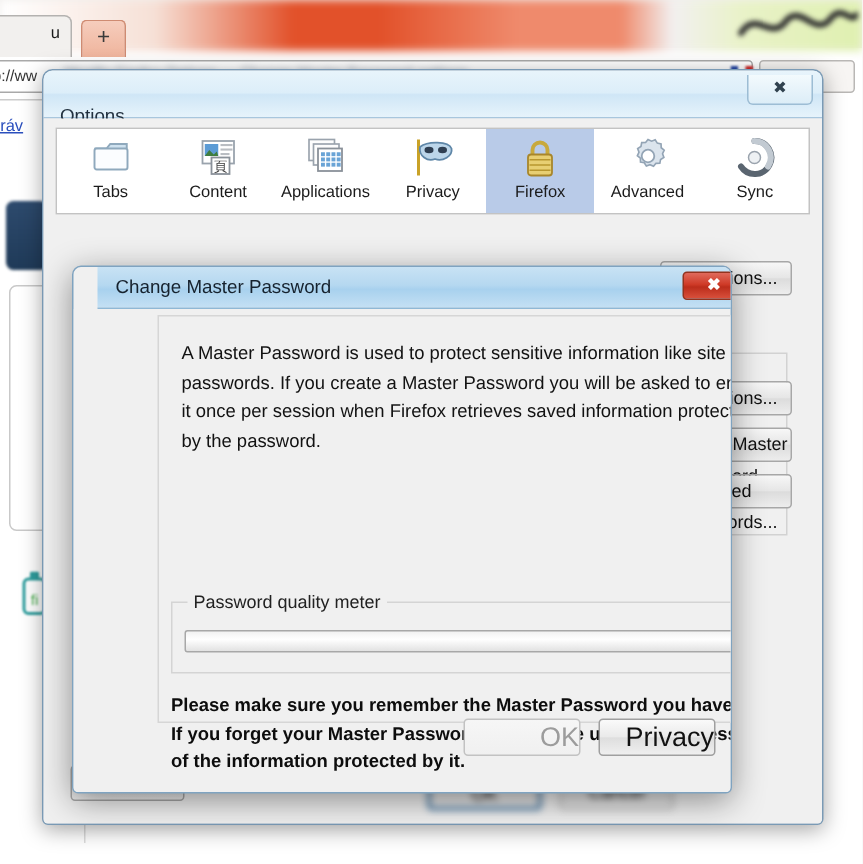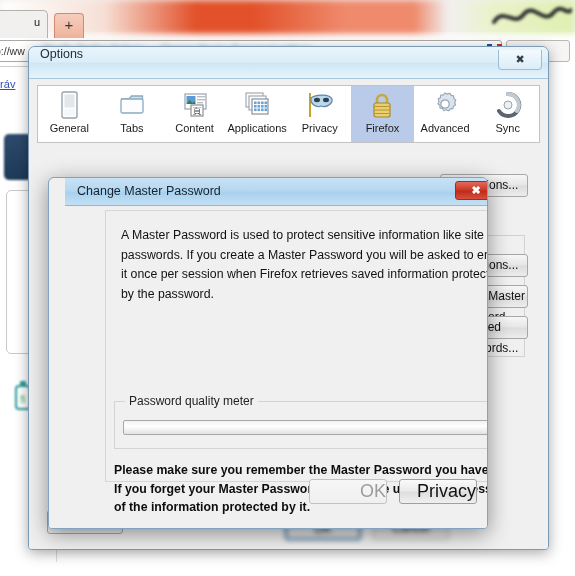--- a/index.html
+++ b/index.html
@@ -196,21 +196,21 @@
   .options-titlebar {
     position: absolute;
     left: 0; top: 0;
     width: 519px; height: 32px;
     background: linear-gradient(180deg, #e8f4fb 0%, #dceef9 48%, #cfe6f6 52%, #e6f3fb 100%);
     border-bottom: 1px solid #a8c6dd;
     box-sizing: border-box;
   }
   .options-title {
     position: absolute;
-    left: 11px; top: 0;
+    left: 11px; top: 23px;
     font-size: 12.5px;
     color: #21303f;
   }
   .options-close {
     position: absolute;
     right: 6px; top: 3px;
     width: 44px; height: 20px;
     background: linear-gradient(180deg, #f3fafd 0%, #dcedf7 100%);
     border: 1px solid #9dbdd4;
     border-top: none;
@@ -587,28 +587,20 @@
 
     <div class="options-titlebar">
       <span class="options-title">Options</span>
       <div class="options-close">✖</div>
     </div>
 
     <div class="options-body">
 
       <div class="pane-toolbar">
 
-        <div class="pane-item">
-          <svg class="pane-icon" viewBox="0 0 32 32">
-            <rect x="9" y="3" width="15" height="26" rx="2" fill="#fdfdfd" stroke="#9aa3ad" stroke-width="1.4"></rect>
-            <rect x="11.5" y="5.5" width="10" height="13" fill="#e4e7ea"></rect>
-            <rect x="11.5" y="20" width="10" height="7" fill="#f6f7f8"></rect>
-          </svg>
-          <span class="pane-label">General</span>
-        </div>
 
         <div class="pane-item">
           <svg class="pane-icon" viewBox="0 0 32 32">
             <path d="M5 10 h8 l2.5 -3 h11 v3" fill="#cfe2f0" stroke="#8fa9bd" stroke-width="1.3"></path>
             <rect x="5" y="10" width="22" height="14" rx="1.5" fill="#fbfdff" stroke="#8fa9bd" stroke-width="1.3"></rect>
           </svg>
           <span class="pane-label">Tabs</span>
         </div>
 
         <div class="pane-item">

